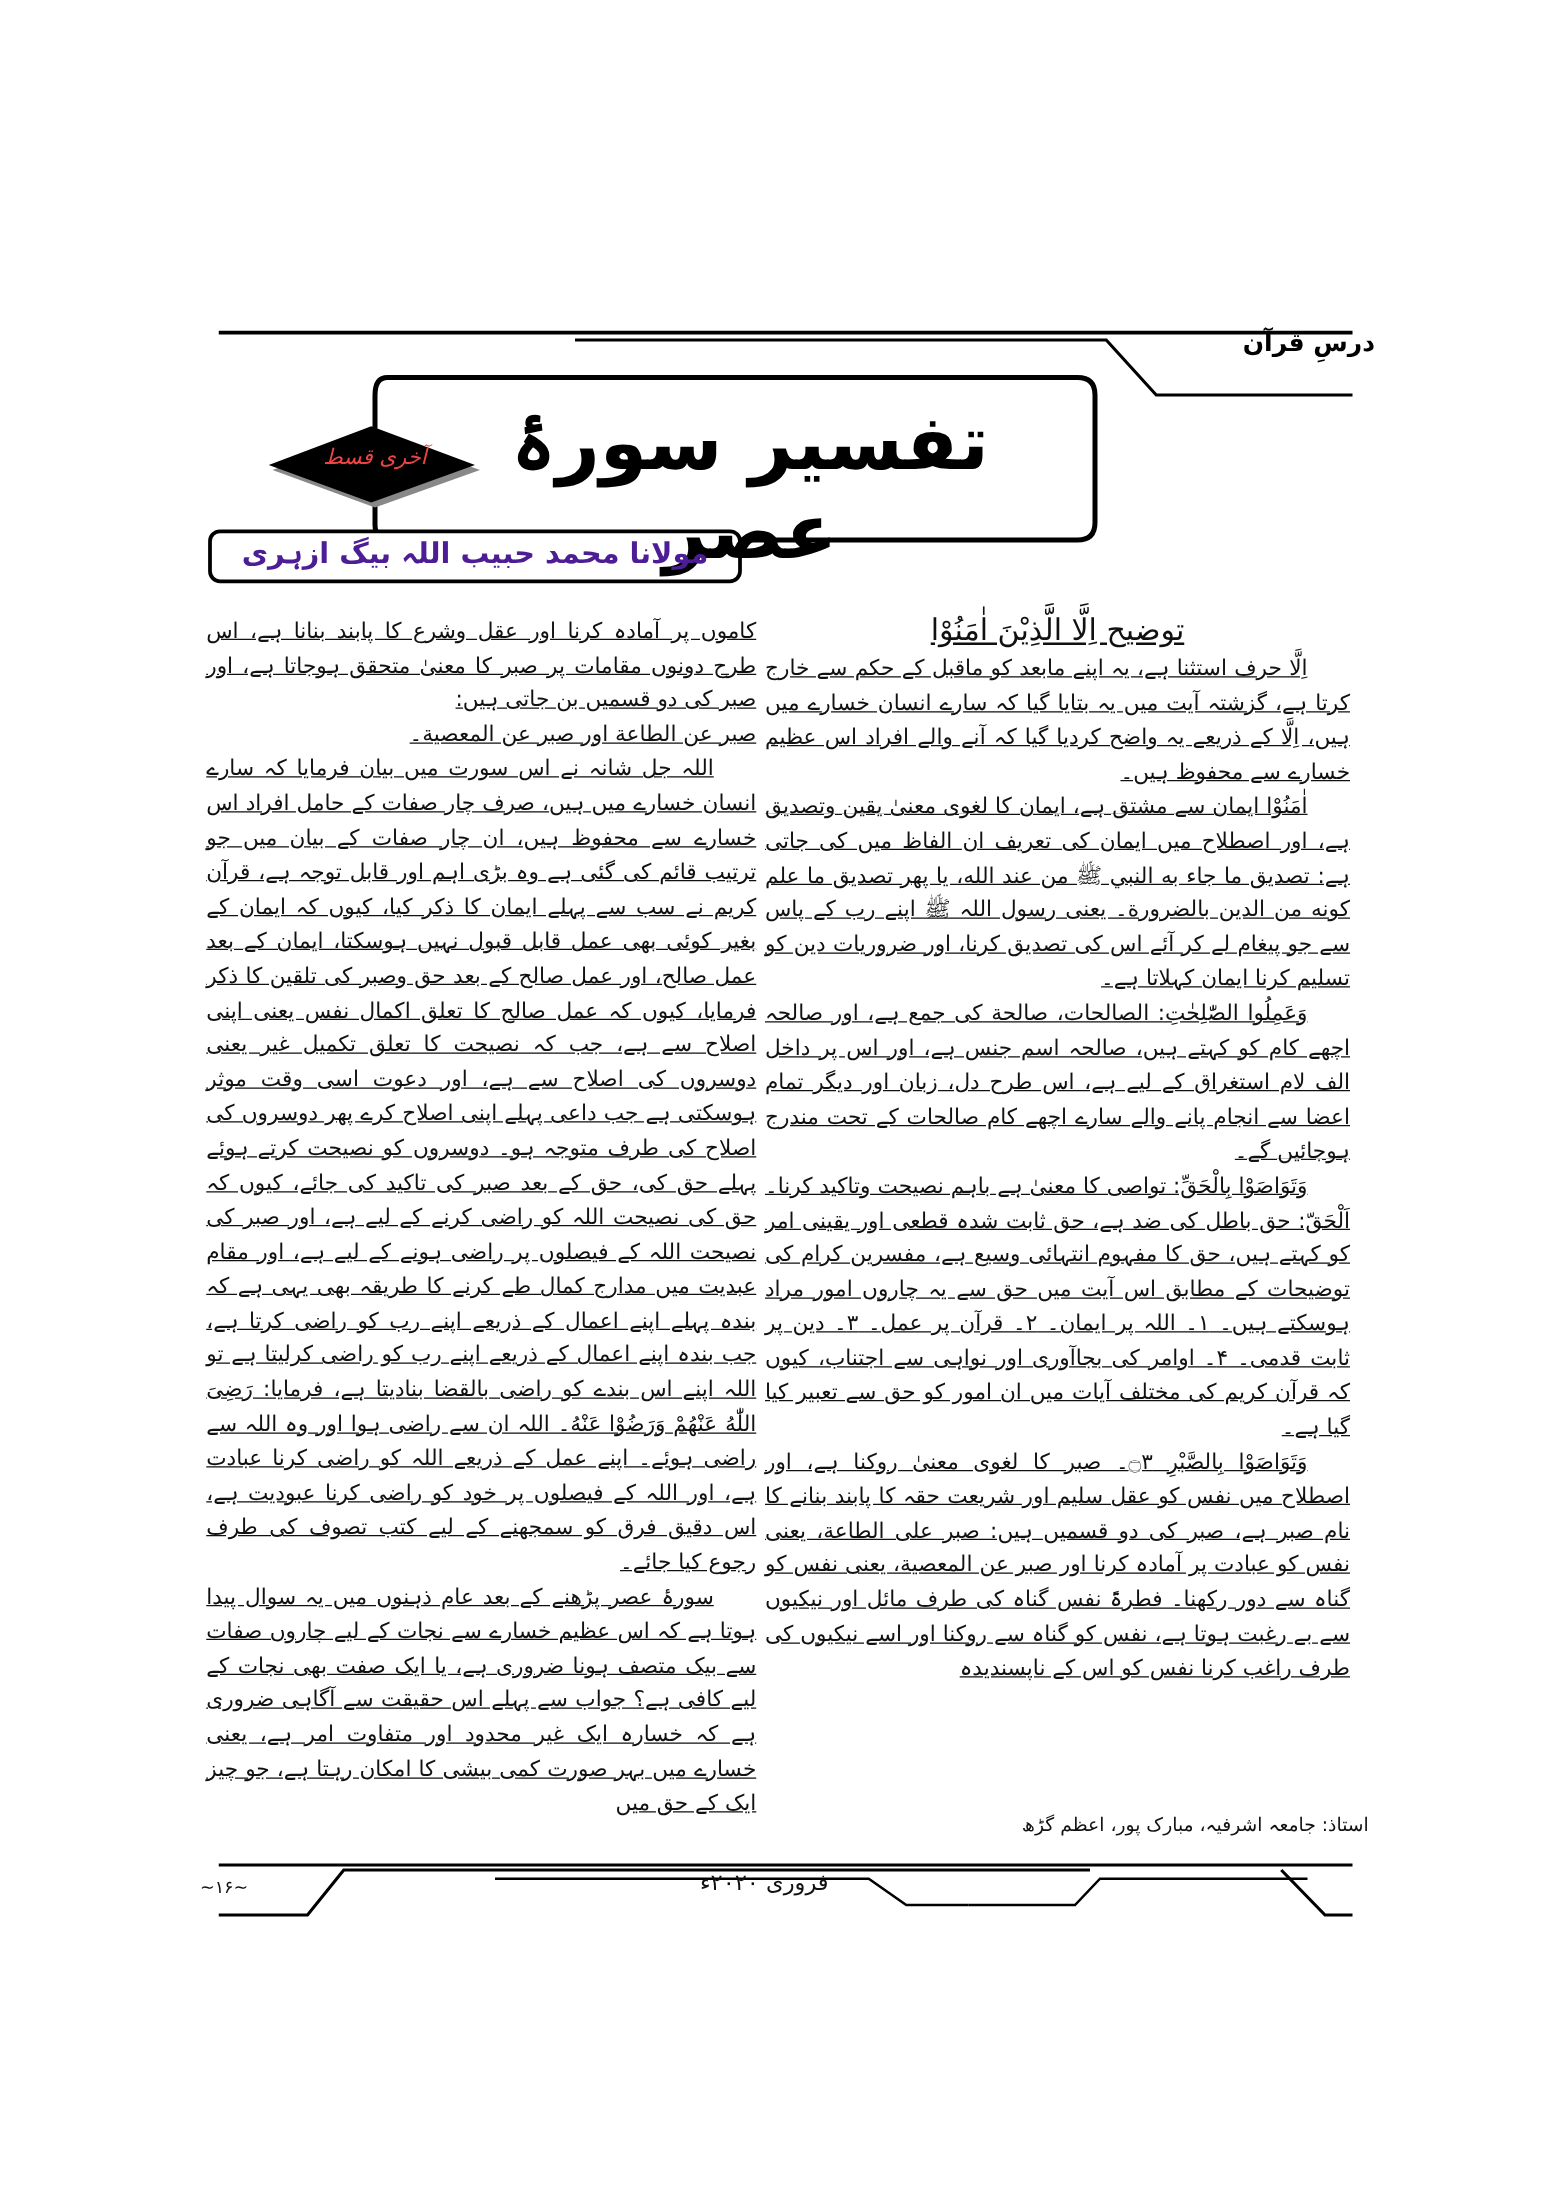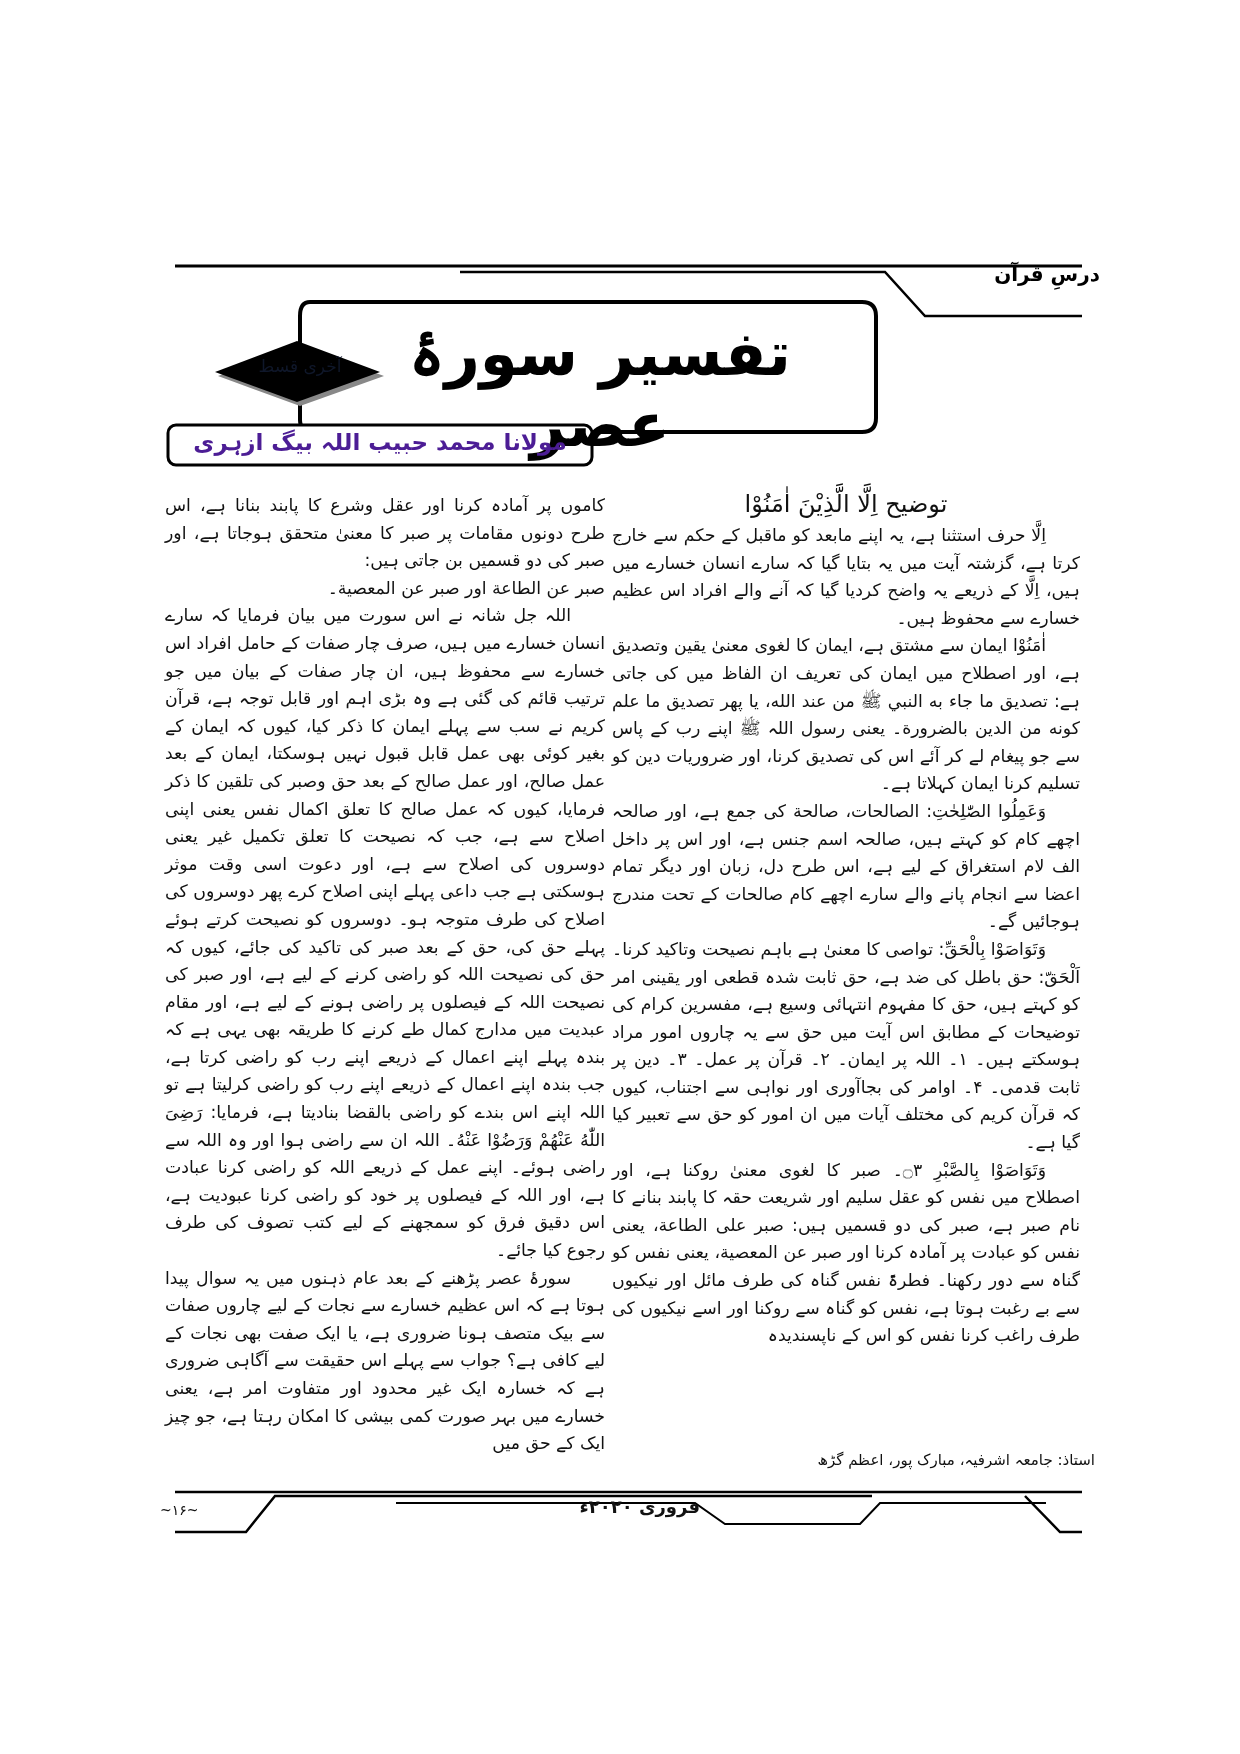--- a/index.html
+++ b/index.html
@@ -4,35 +4,35 @@
 <style>
   html, body { margin: 0; padding: 0; background: #ffffff; }
   body { width: 1240px; height: 1754px; position: relative; overflow: hidden; color: #111; }
   .abs { position: absolute; }
   .urdu { font-family: "DejaVu Sans", sans-serif; direction: rtl; unicode-bidi: embed; }
 
   
   #header-svg { position: absolute; left: 0; top: 0; }
   .section-label { right: 140px; top: 262px; font-size: 20px; font-weight: bold; color: #000; }
   .title-text { left: 390px; top: 318px; width: 420px; text-align: center; font-size: 61px; font-weight: bold; letter-spacing: -1px; color: #000; }
-  .badge-text { left: 240px; top: 356px; width: 120px; text-align: center; font-size: 17px; color: #0f172a; }
+  .badge-text { left: 240px; top: 356px; width: 120px; text-align: center; font-size: 17px; font-style: italic; color: #ef4444; }
   .author-text { left: 180px; top: 429px; width: 400px; text-align: center; font-size: 23px; font-weight: bold; color: #4c1d95; }
 
   
   .col { position: absolute; top: 486px; font-size: 17.3px; line-height: 27.6px; text-align: justify; text-align-last: right; }
   .col-right { left: 612px; width: 468px; }
   .col-left { left: 165px; width: 440px; top: 492px; }
-  .col p { margin: 0; }
+  .col p { margin: 0; text-decoration: underline; }
   .heading { text-align: center !important; text-align-last: center !important; font-size: 24px; line-height: 36px; margin: 0 0 2px 0; }
   .indent { text-indent: 34px; }
   .arabic-line { font-family: "DejaVu Serif", serif; }
 
   
   .footer-affil { right: 145px; top: 1451px; font-size: 15px; }
-  .footer-date { left: 560px; top: 1496px; width: 140px; text-align: right; font-size: 18px; font-weight: bold; }
+  .footer-date { left: 560px; top: 1496px; width: 140px; text-align: left; font-size: 18px; font-weight: normal; }
   .footer-page { left: 160px; top: 1502px; font-size: 14px; direction: ltr; }
 </style>
 </head>
 <body>
 
 <svg id="header-svg" width="1240" height="1754" viewBox="0 0 1240 1754">
 
   <line x1="175" y1="266" x2="1082" y2="266" stroke="#000" stroke-width="3"></line>
 
   <polyline points="460,272 885,272 925,316 1082,316" fill="none" stroke="#000" stroke-width="2.5"></polyline>

